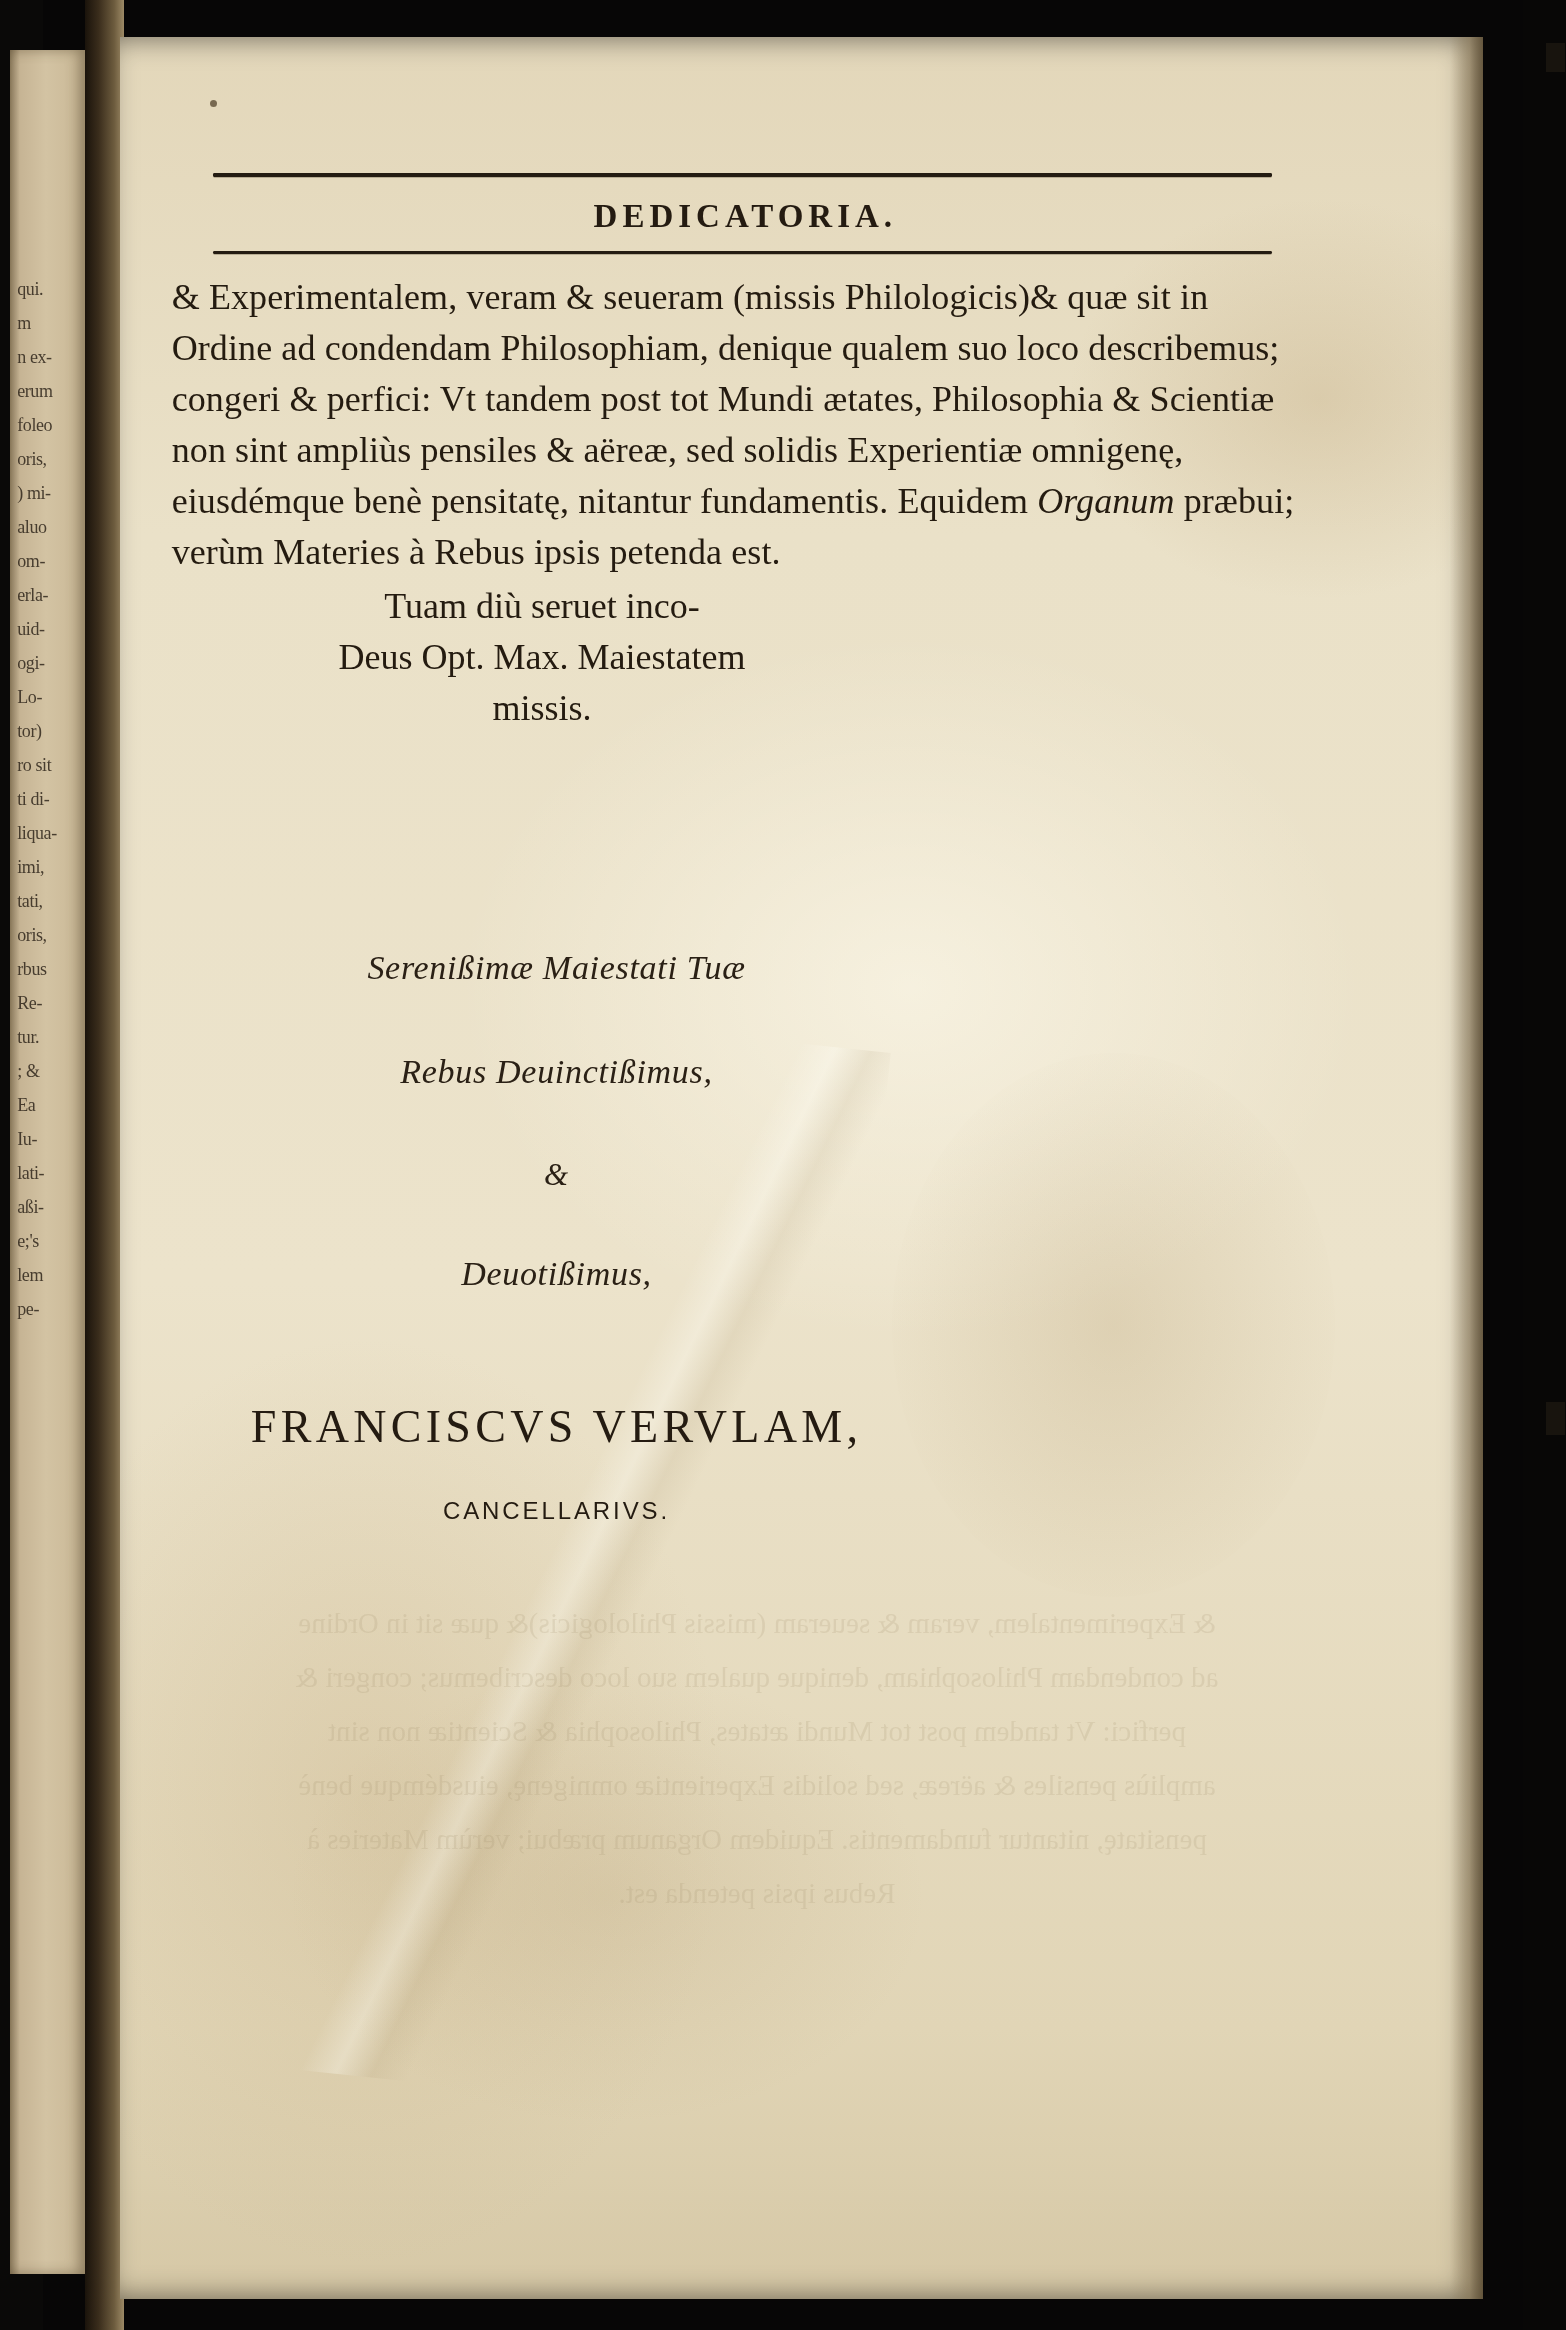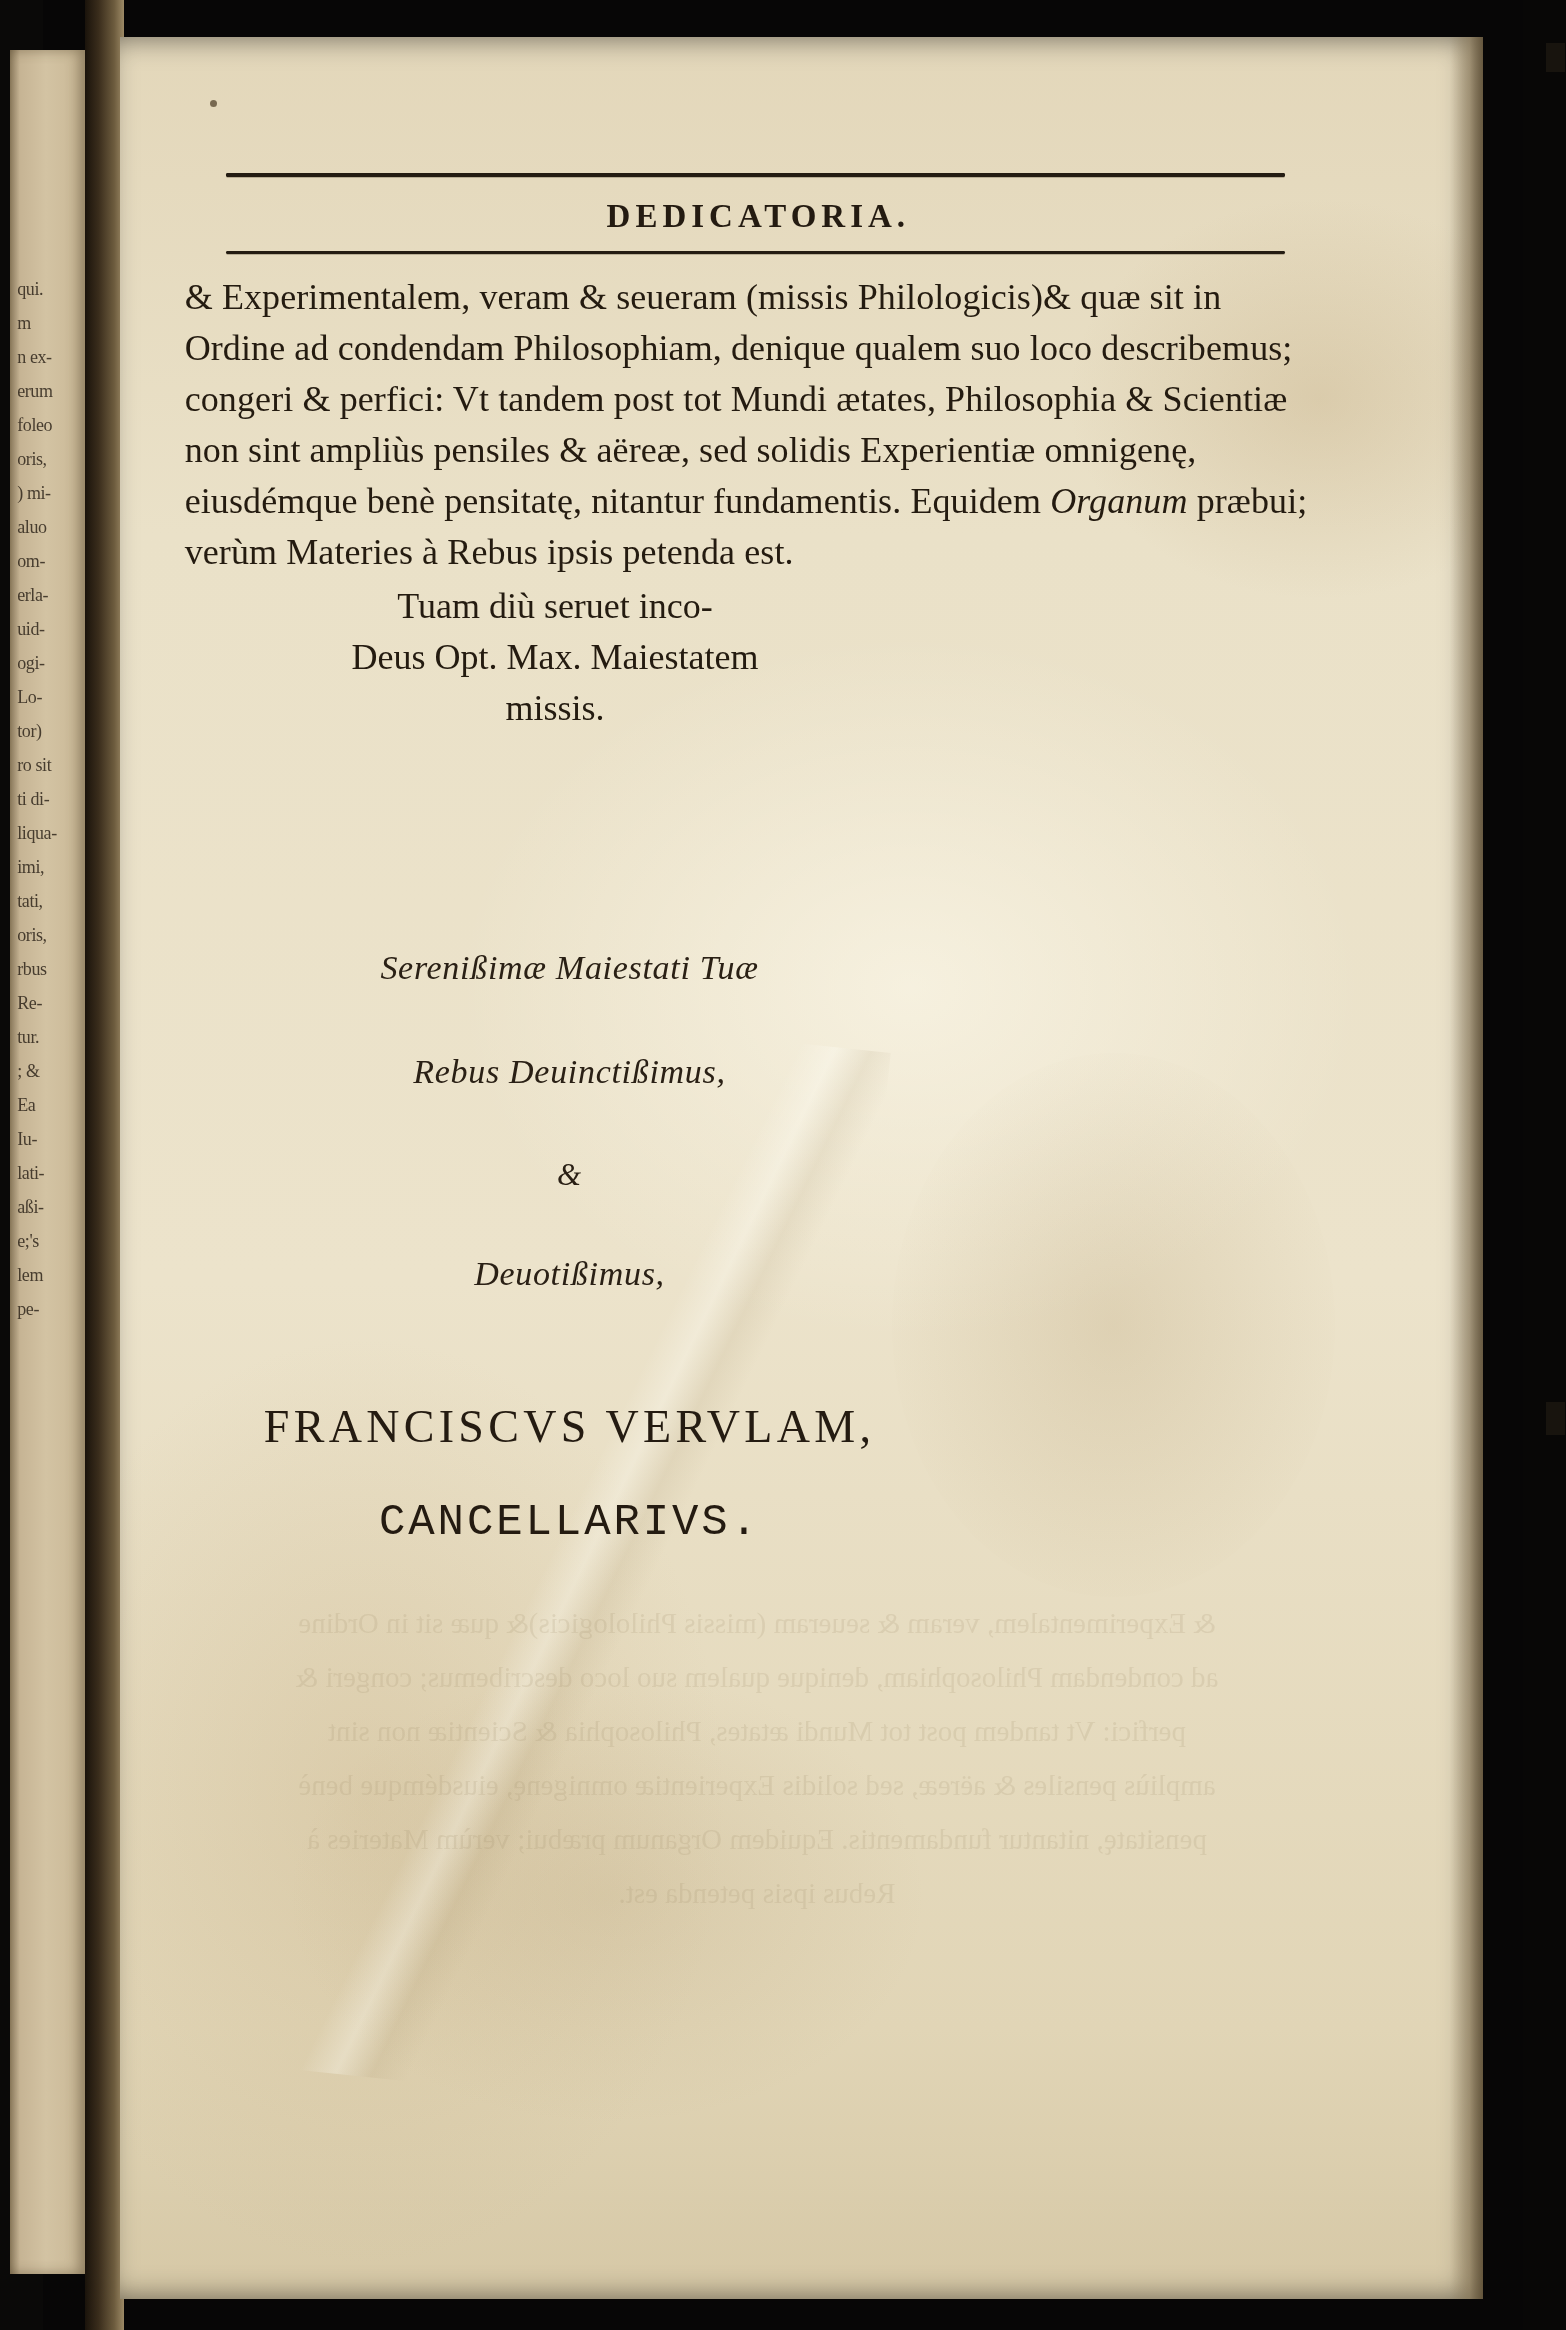--- a/index.html
+++ b/index.html
@@ -129,21 +129,21 @@
     opacity: 0.17;
     transform: scaleX(-1);
     text-align: center;
     pointer-events: none;
     filter: blur(0.7px);
   }
 
   
   .textblock {
     position: absolute;
-    left: 49px;
+    left: 36px;
     top: 136px;
     width: 1173px;
   }
 
   .rule {
     height: 3.6px;
     background: #241c12;
     margin: 0 auto;
     width: 1059px;
     border-radius: 1.4px;
@@ -209,22 +209,22 @@
     padding-right: 372px;
   }
   .signature .name {
     font-family: "Liberation Serif", serif;
     font-size: 46px;
     letter-spacing: 4.3px;
     color: #241b11;
     margin-bottom: 44px;
   }
   .signature .title {
-    font-family: Liberation Mono, monospace;
-    font-size: 44px;
+    font-family: Liberation Sans, sans-serif;
+    font-size: 24px;
     letter-spacing: 2.9px;
     color: #241b11;
   }
 
   .corner-mark {
     position: absolute;
     left: 90px;
     top: 63px;
     width: 7.2px;
     height: 7.2px;

